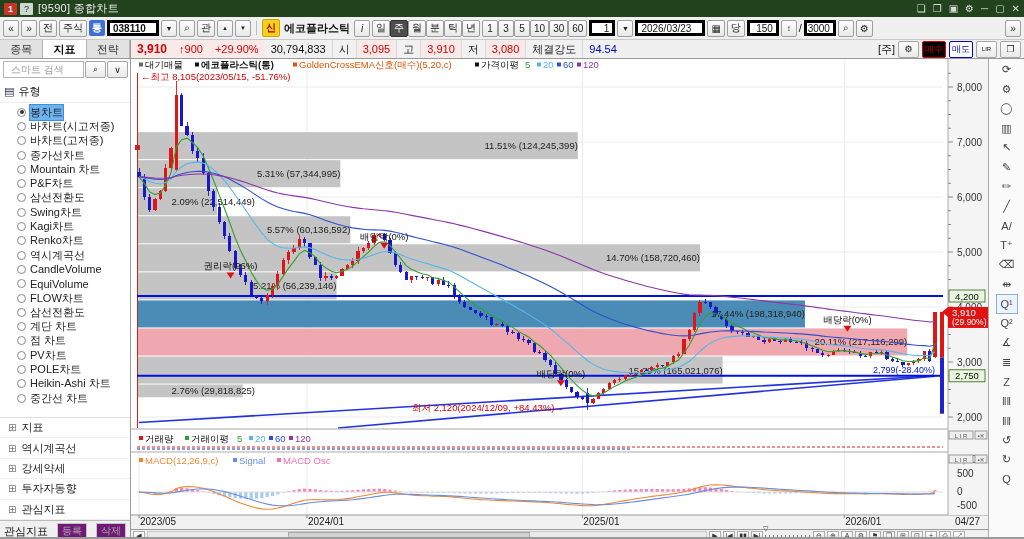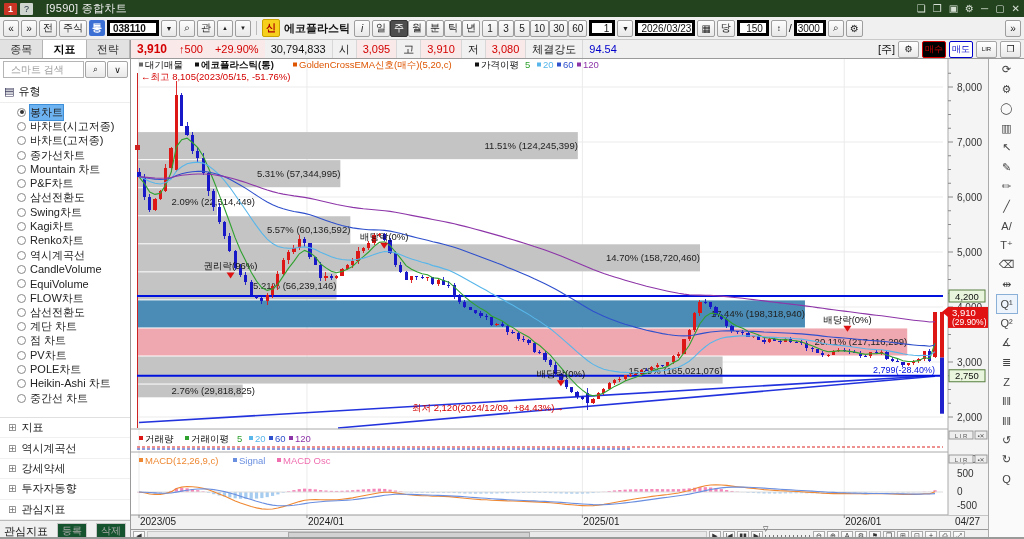--- a/index.html
+++ b/index.html
@@ -4,21 +4,21 @@
 <style>
   html,body{margin:0;padding:0;background:#888;}
   #app{position:relative;width:1024px;height:539px;background:#f0f0f0;
        font-family:"Liberation Sans","DejaVu Sans",sans-serif;font-size:11px;color:#111;
        overflow:hidden;border-bottom:2px solid #9a9a9a;box-sizing:border-box;}
   
   #titlebar{height:17px;background:#23431f;display:flex;align-items:center;color:#eee;font-size:11px;padding:0 4px;}
   .tb-badge{display:inline-block;width:13px;height:12px;line-height:12px;text-align:center;font-size:9px;margin-right:3px;border-radius:1px;}
   .tb-badge.red{background:#c93425;color:#fff;font-weight:bold;}
   .tb-badge.gray{background:#cfd6cf;color:#234;}
-  #title-text{margin-left:10px;letter-spacing:.3px;}
+  #title-text{margin-left:2px;letter-spacing:.3px;}
   #win-icons{margin-left:auto;display:flex;gap:7px;font-size:10px;color:#d7e0d4;}
   #win-icons span{cursor:default;}
   
   #toolbar{height:22px;display:flex;align-items:center;gap:2px;padding:0 3px;background:#f0f0f0;border-bottom:1px solid #c9c9c9;white-space:nowrap;}
   .btn{display:inline-flex;align-items:center;justify-content:center;height:17px;min-width:16px;padding:0 3px;
        background:linear-gradient(#fdfdfd,#e8e8e8);border:1px solid #9e9e9e;border-radius:2px;font-size:10px;color:#222;box-sizing:border-box;}
   .btn.dark{background:#4e4e4e;color:#fff;border-color:#333;}
   .badge{display:inline-flex;align-items:center;justify-content:center;height:16px;padding:0 3px;font-weight:bold;border-radius:2px;font-size:10px;}
   .badge.blue{background:#3b6fd4;color:#fff;}
   .badge.yellow{background:#f7d01e;color:#a00;border:1px solid #c8a400;}
@@ -51,21 +51,21 @@
   .tree-root{padding:2px 0 3px 8px;color:#222;}
   .ct-item{display:flex;align-items:center;gap:4px;height:14.3px;padding-left:17px;color:#222;}
   .radio{width:9px;height:9px;border:1px solid #888;border-radius:50%;background:#fff;box-sizing:border-box;position:relative;flex:none;}
   .radio.sel:after{content:"";position:absolute;left:1.5px;top:1.5px;width:4px;height:4px;border-radius:50%;background:#333;}
   .ct-label.sel{background:#6db3f2;outline:1px solid #3d8fd9;}
   .acc{border-top:1px solid #e0e0e0;}
   .acc-item{display:flex;align-items:center;gap:5px;height:19.4px;padding-left:8px;border-bottom:1px solid #f0f0f0;color:#222;}
   .plus{color:#777;font-size:10px;}
   #side-footer{height:20px;background:#f0f0f0;border-top:1px solid #bbb;display:flex;align-items:center;padding:0 4px;gap:4px;}
   #side-footer .fbtn{margin-left:auto;}
-  .fbtn{height:14px;min-width:28px;display:inline-flex;align-items:center;justify-content:center;border:1px solid #c5c5c5;background:#14532d;color:#aaa;font-size:10px;}
+  .fbtn{height:14px;min-width:28px;display:inline-flex;align-items:center;justify-content:center;border:1px solid #c5c5c5;background:#701a75;color:#aaa;font-size:10px;}
   
   #chartcol{width:857px;display:flex;flex-direction:column;background:#fff;}
   #chart-svg{display:block;background:#fff;}
   svg text{font-family:"Liberation Sans","DejaVu Sans",sans-serif;}
   
   #bottombar{height:12px;background:#f0f0f0;border-top:1px solid #999;display:flex;align-items:center;gap:2px;padding:0 2px;box-sizing:border-box;}
   .bbtn{height:10px;min-width:12px;display:inline-flex;align-items:center;justify-content:center;background:linear-gradient(#fff,#e6e6e6);
         border:1px solid #aaa;font-size:7px;color:#333;box-sizing:border-box;}
   #sb-track{position:relative;height:10px;width:560px;background:#e9e9e9;border:1px solid #c7c7c7;box-sizing:border-box;}
   #sb-thumb{position:absolute;left:140px;top:0;height:8px;width:240px;background:#d2d2d2;border:1px solid #a8a8a8;}
@@ -123,41 +123,41 @@
     <span class="seg" id="minute-seg">
         <span class="btn">1</span>
         <span class="btn">3</span>
         <span class="btn">5</span>
         <span class="btn">10</span>
         <span class="btn">30</span>
         <span class="btn">60</span>
       </span>
     <span class="inputbox" style="width:26px;justify-content:flex-end">1</span>
     <span class="btn" style="font-size:7px">▼</span>
-    <span class="inputbox" style="width:60px">2026/03/23</span>
+    <span class="inputbox" style="width:70px">2026/03/23</span>
     <span class="btn">▦</span>
     <span class="btn">당</span>
     <span class="inputbox" style="width:32px;justify-content:flex-end">150</span>
     <span class="btn" style="font-size:8px">↕</span>
     <span>/</span>
     <span class="inputbox" style="width:32px;justify-content:flex-end">3000</span>
     <span class="btn">⌕</span>
     <span class="btn">⚙</span>
     <span class="btn" style="margin-left:auto">»</span>
   </div>
 
   <div id="inforow">
     <div id="tabstrip">
         <span class="tab">종목</span>
         <span class="tab active">지표</span>
         <span class="tab">전략</span>
       </div>
     <div id="infobar">
       <span class="cell pinkbg red bold" style="font-size:12px">3,910</span>
-      <span class="cell pinkbg red">↑500</span>
+      <span class="cell pinkbg red">↑900</span>
       <span class="cell pinkbg red">+29.90%</span>
       <span class="cell">30,794,833</span>
       <span class="cell lab">시</span>
       <span class="cell pinkbg red">3,095</span>
       <span class="cell lab">고</span>
       <span class="cell pinkbg red">3,910</span>
       <span class="cell lab">저</span>
       <span class="cell pinkbg red">3,080</span>
       <span class="cell lab">체결강도</span>
       <span class="cell blue">94.54</span>

